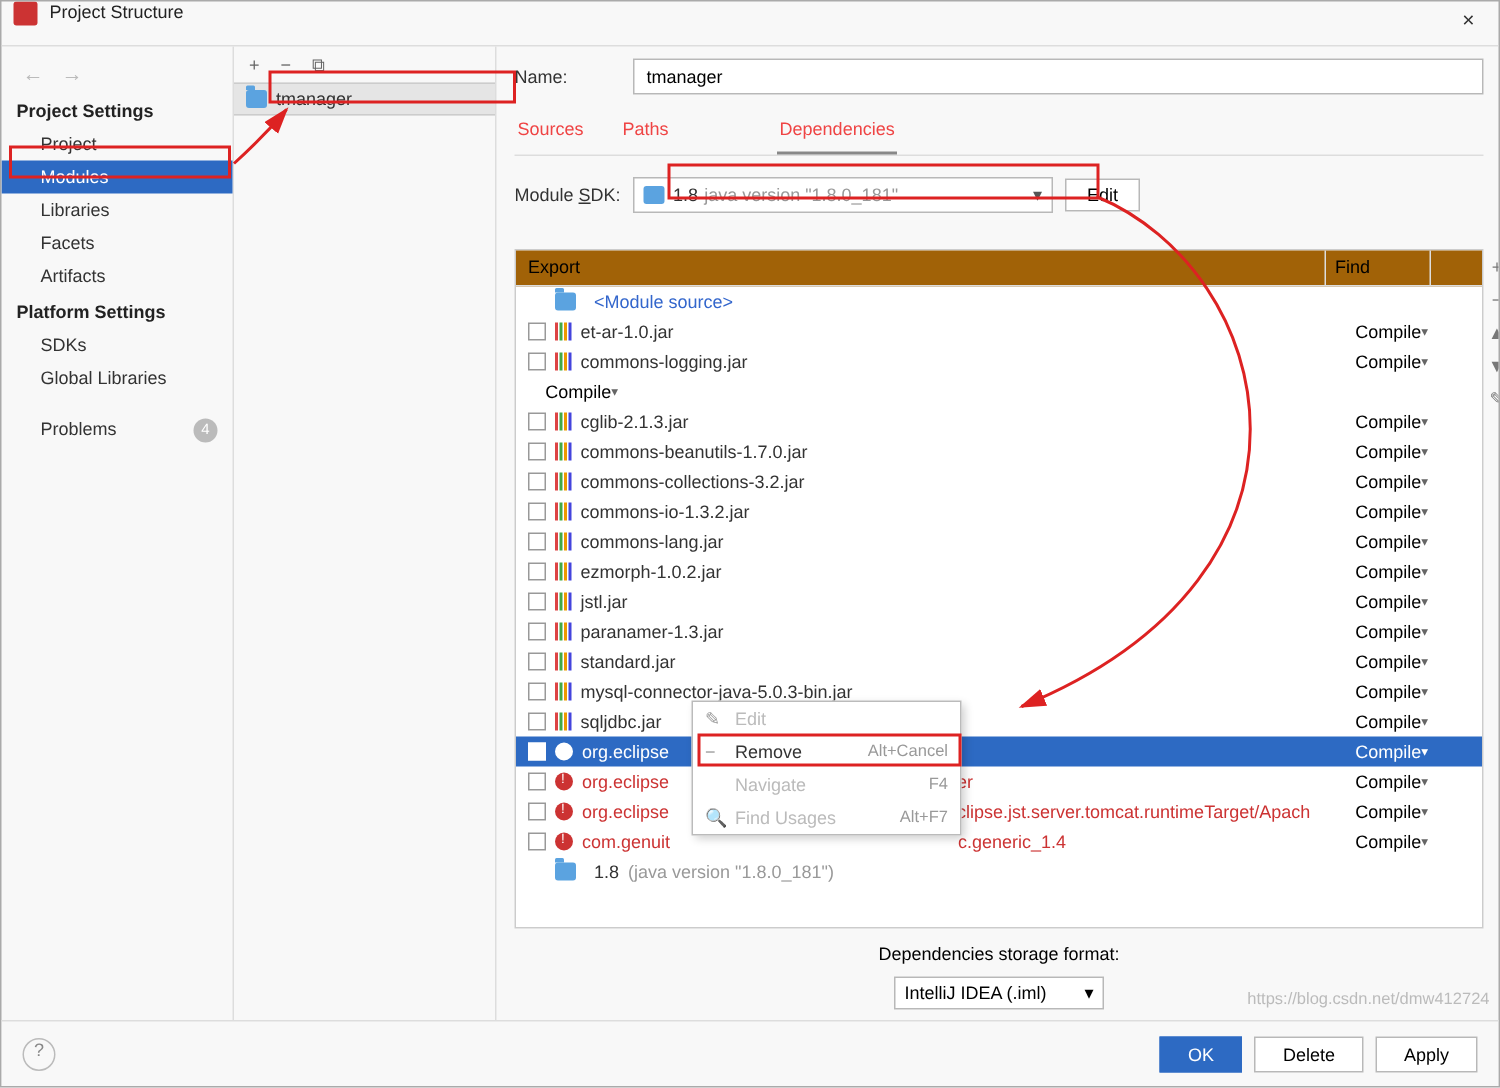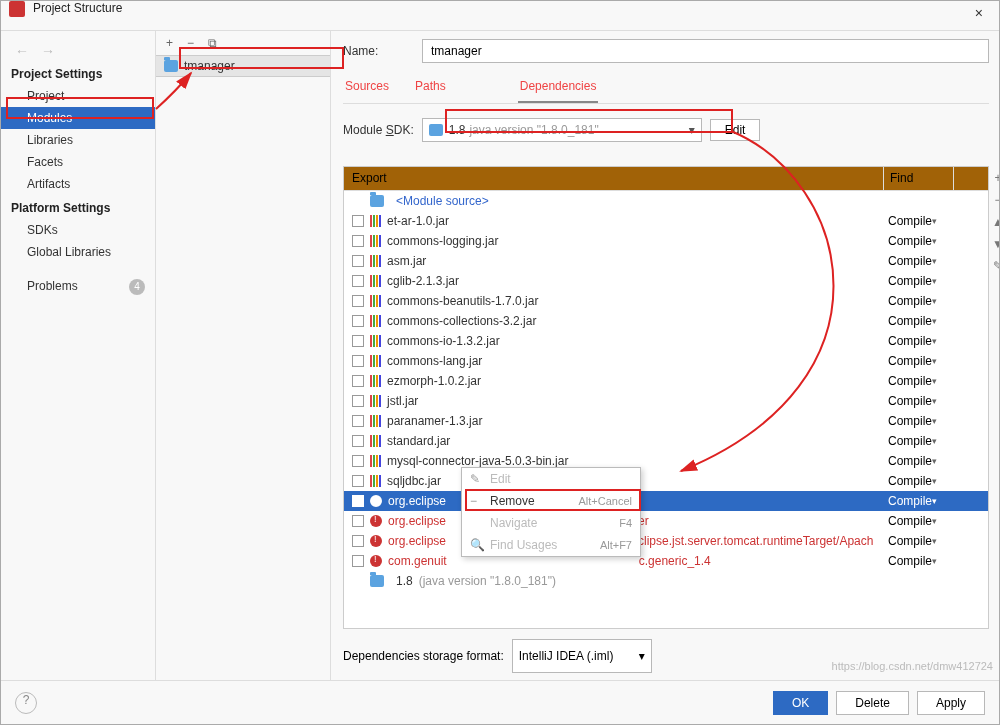--- a/index.html
+++ b/index.html
@@ -53,32 +53,32 @@
 .trow.selected .cb { border-color:#fff; }
 .jaricon { display:inline-flex; gap:1px; }
 .jaricon span { width:2px; height:12px; }
 .j1{background:#d44;} .j2{background:#4a4;} .j3{background:#e90;} .j4{background:#44d;}
 .jarlabel { color:#333; }
 .trow.selected .jarlabel { color:#fff; }
 .modlabel { color:#3366cc; }
 .errlabel { color:#c33; }
 .erricon { width:12px; height:12px; background:#c33; border-radius:50%; position:relative; }
 .erricon::after { content:"!"; color:#fff; font-size:9px; position:absolute; left:4px; top:-1px; }
-.tcell2 { width:70px; display:flex; align-items:center; justify-content:flex-start; padding:0 2px 0 4px;}
+.tcell2 { width:70px; display:flex; align-items:center; justify-content:flex-end; padding:0 2px 0 4px;}
 .tcaret { color:#666; font-size:9px; }
 .trow.selected .tcaret { color:#fff; }
 .sidetools { position:absolute; right:-18px; top:0; display:flex; flex-direction:column; gap:6px; padding-top:4px; color:#777; }
 .sidetools div { width:16px; height:16px; text-align:center; }
 .ctxmenu { position:absolute; left:460px; top:466px; width:180px; background:#fff; border:1px solid #bbb; box-shadow:2px 2px 6px rgba(0,0,0,0.2); z-index:20; }
 .ctxitem { display:flex; align-items:center; height:22px; padding:0 8px; gap:8px; color:#333; }
 .ctxitem.disabled { color:#bbb; }
 .ctxitem .sc { margin-left:auto; color:#999; font-size:11px; }
 .ctxicon { width:12px; color:#999; }
-.storagerow { display:flex; align-items:center; gap:8px; padding:10px 0 8px 0; }
-.storagecombo { border:1px solid #b8b8b8; background:#fff; width:140px; height:22px; display:flex; align-items:center; padding:16px 6px; justify-content:space-between; }
+.storagerow { display:flex; align-items:center; gap:8px; padding:10px 0 8px 0;flex-direction:column; }
+.storagecombo { border:1px solid #b8b8b8; background:#fff; width:140px; height:22px; display:flex; align-items:center; padding:4px 6px; justify-content:space-between; }
 .footer { position:absolute; bottom:0; left:0; right:0; height:44px; border-top:1px solid #ddd; display:flex; align-items:center; justify-content:space-between; padding:0 14px; background:#f8f8f8; }
 .helpbtn { width:22px; height:22px; border:1px solid #bbb; border-radius:50%; text-align:center; color:#888; }
 .btns { display:flex; gap:8px; }
 .btn { border:1px solid #b8b8b8; background:#fff; padding:4px 18px; }
 .btn.primary { background:#2d6ac3; color:#fff; border-color:#2d6ac3; }
 .watermark { position:absolute; right:6px; bottom:52px; color:#bbb; font-size:11px; z-index:2; }
 
 .arrow { position:absolute; z-index:55; pointer-events:none; }
 </style>
 </head>
@@ -188,30 +188,20 @@
                   <span class="j4"></span>
                 </div>
                 <span class="jarlabel">commons-logging.jar</span>
               </div>
               <div class="tcell2">
                 <span>Compile</span>
                 <span class="tcaret">▾</span>
               </div>
             </div>
             <div class="trow">
-              <div class="tcell1">
-                <div class="cb"></div>
-                <div class="jaricon">
-                  <span class="j1"></span>
-                  <span class="j2"></span>
-                  <span class="j3"></span>
-                  <span class="j4"></span>
-                </div>
-                <span class="jarlabel">asm.jar</span>
-              </div>
               <div class="tcell2">
                 <span>Compile</span>
                 <span class="tcaret">▾</span>
               </div>
             </div>
             <div class="trow">
               <div class="tcell1">
                 <div class="cb"></div>
                 <div class="jaricon">
                   <span class="j1"></span>

